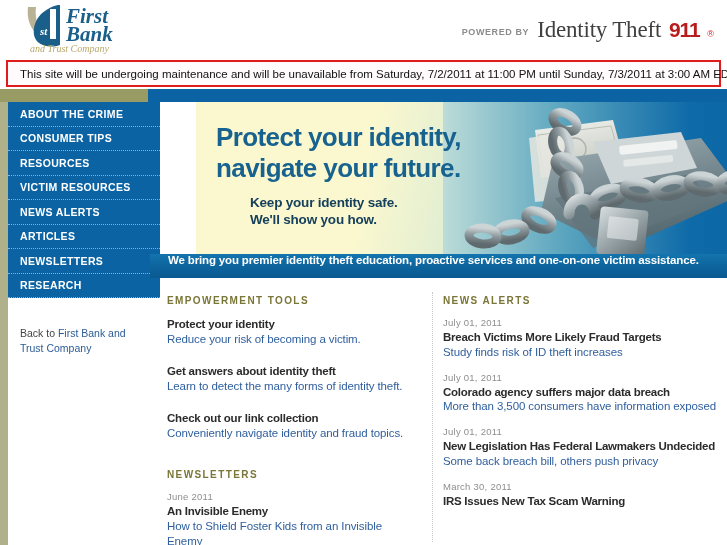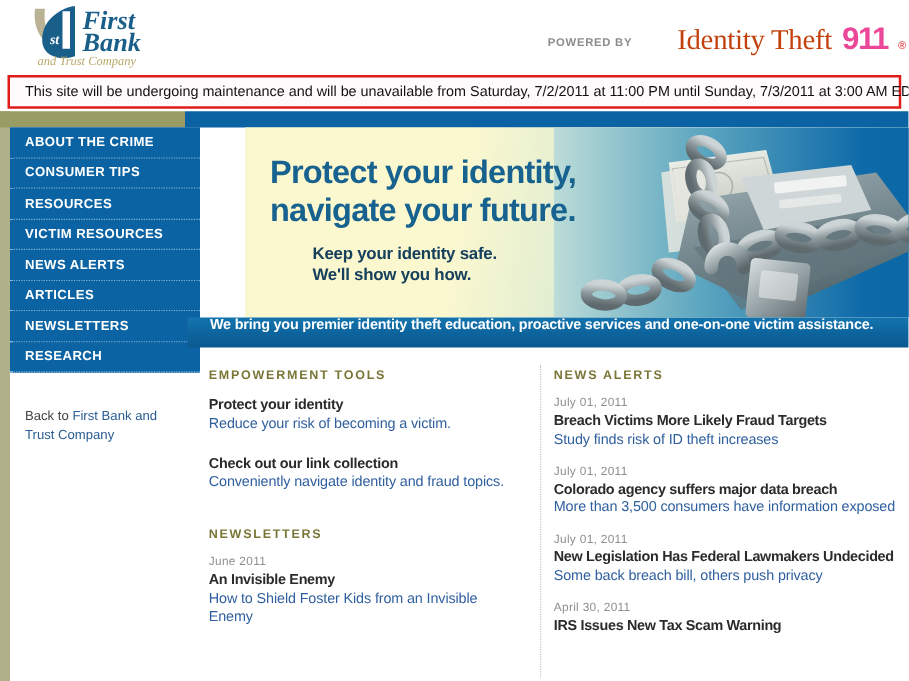--- a/index.html
+++ b/index.html
@@ -28,47 +28,46 @@
   }
   .logo-wrap {
     position: absolute;
     left: 20px; top: 3px;
     width: 130px; height: 52px;
   }
   .logo-svg { display: block; }
 
   .powered-wrap {
     position: absolute;
-    right: 2px; top: 17px;
+    right: 13px; top: 17px;
     display: flex;
     align-items: baseline;
     gap: 8px;
   }
   .powered-by {
     font-size: 9px;
     letter-spacing: 0.6px;
     color: #8c8c8c;
     font-weight: bold;
     font-family: "Liberation Sans", sans-serif;
     text-transform: uppercase;
     position: relative;
     top: -2px;
   }
   .it-words {
     font-family: "Liberation Serif", serif;
     font-size: 23px;
-    color: #c2410c;
+    color: #404040;
     letter-spacing: -0.2px;
     font-weight: normal;
-    margin-left: 28px;
   }
   .it-911 {
     font-family: "Liberation Sans", sans-serif;
-    font-size: 25px;
-    color: #ec4899;
+    font-size: 21px;
+    color: #b91c1c;
     font-weight: bold;
     letter-spacing: -1.2px;
   }
   .it-reg {
     font-family: "Liberation Sans", sans-serif;
     font-size: 9px;
     color: #d81f26;
     vertical-align: super;
   }
 
@@ -454,20 +453,24 @@
     <div class="content">
 
       <div class="col-left">
         <div class="sec-head">EMPOWERMENT TOOLS</div>
 
         <div class="tool">
           <div class="tool-title">Protect your identity</div>
           <a class="tool-desc" href="#">Reduce your risk of becoming a victim.</a>
         </div>
         <div class="tool">
+          <div class="tool-title">Get answers about identity theft</div>
+          <a class="tool-desc" href="#">Learn to detect the many forms of identity theft.</a>
+        </div>
+        <div class="tool">
           <div class="tool-title">Check out our link collection</div>
           <a class="tool-desc" href="#">Conveniently navigate identity and fraud topics.</a>
         </div>
 
         <div class="sec-head second">NEWSLETTERS</div>
 
         <div class="news-item">
           <div class="news-date">June 2011</div>
           <div class="news-title">An Invisible Enemy</div>
           <a class="news-desc" href="#">How to Shield Foster Kids from an Invisible Enemy</a>
@@ -486,21 +489,21 @@
           <div class="news-date">July 01, 2011</div>
           <div class="news-title">Colorado agency suffers major data breach</div>
           <a class="news-desc" href="#">More than 3,500 consumers have information exposed</a>
         </div>
         <div class="news-item">
           <div class="news-date">July 01, 2011</div>
           <div class="news-title">New Legislation Has Federal Lawmakers Undecided</div>
           <a class="news-desc" href="#">Some back breach bill, others push privacy</a>
         </div>
         <div class="news-item">
-          <div class="news-date">April 30, 2011</div>
+          <div class="news-date">March 30, 2011</div>
           <div class="news-title">IRS Issues New Tax Scam Warning</div>
           <a class="news-desc" href="#"></a>
         </div>
       </div>
 
     </div>
   </div>
 </div>
 
 </body></html>

